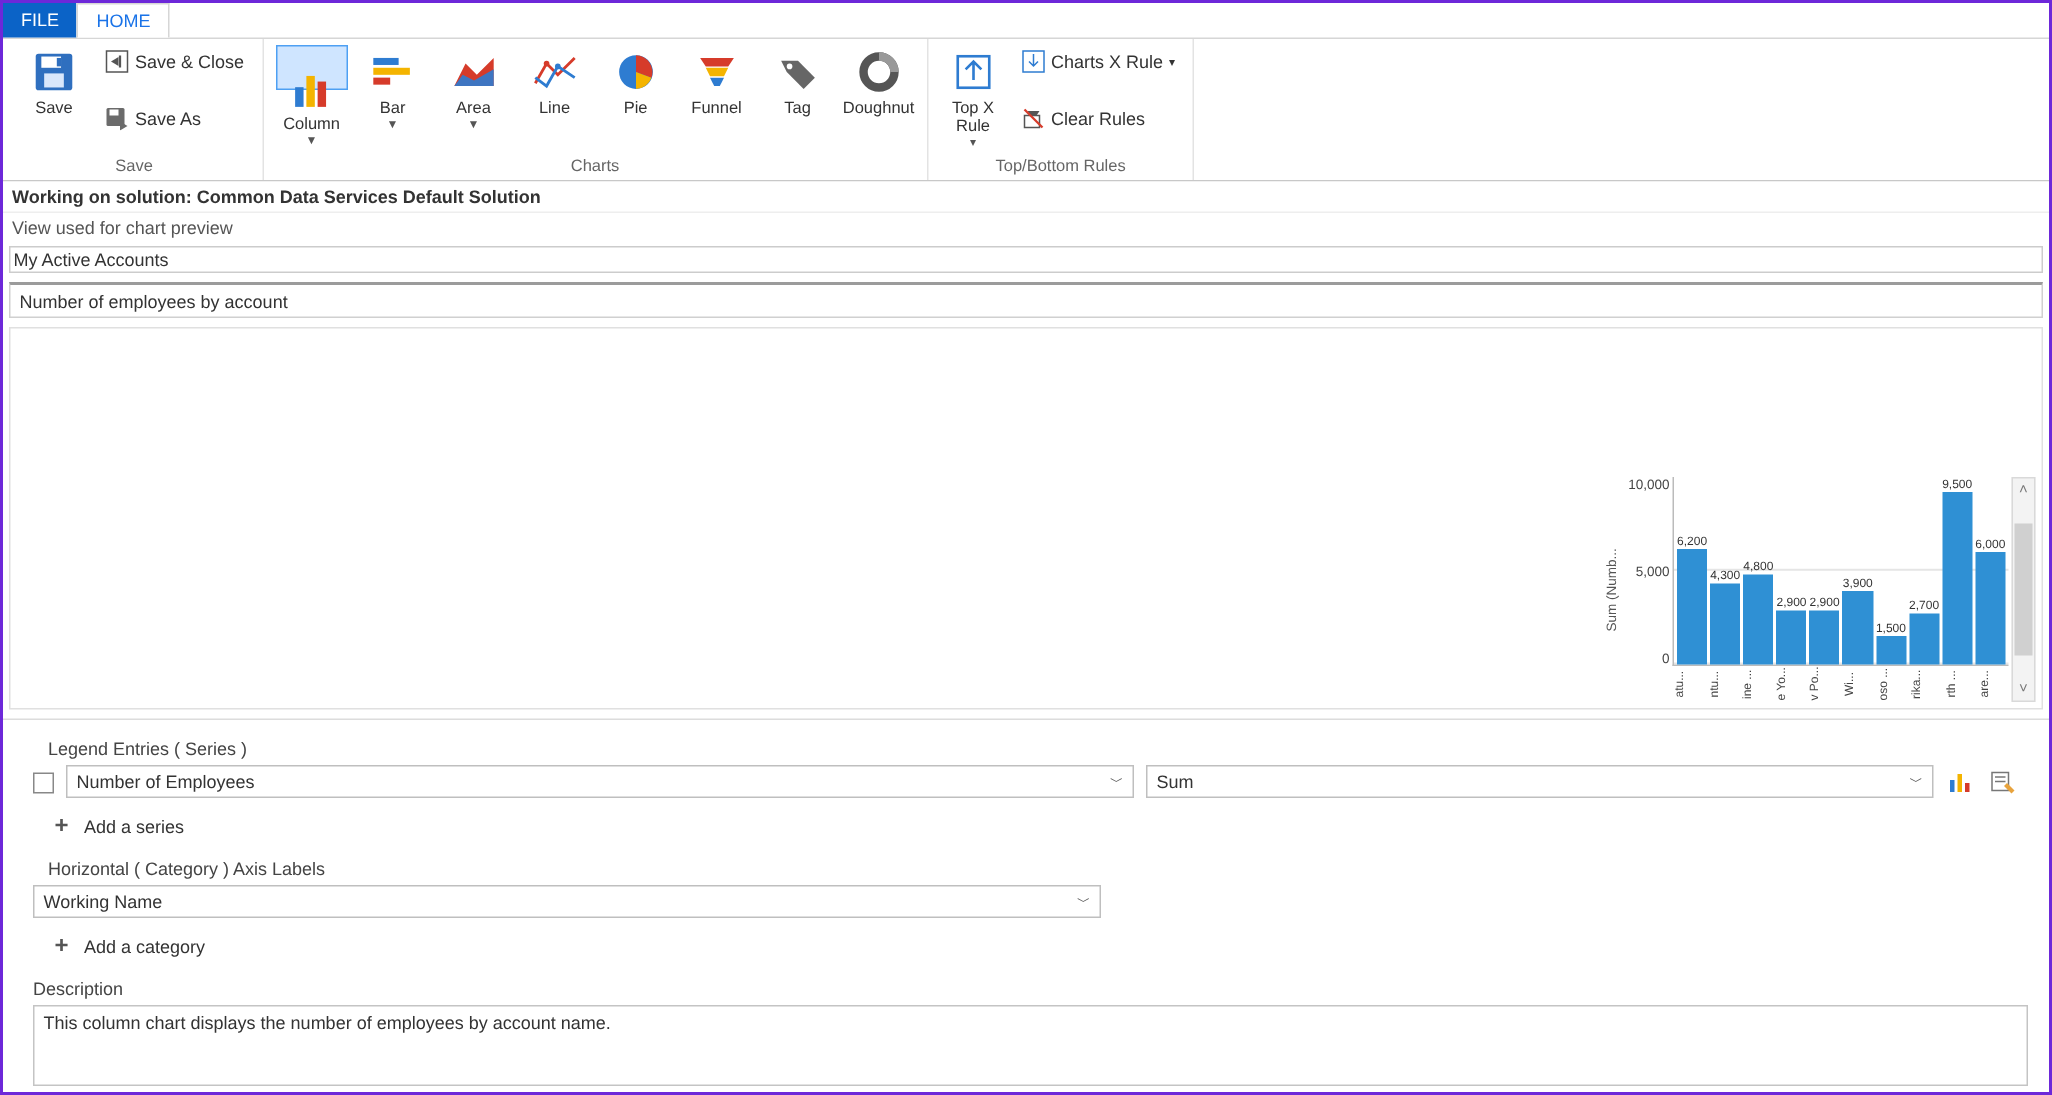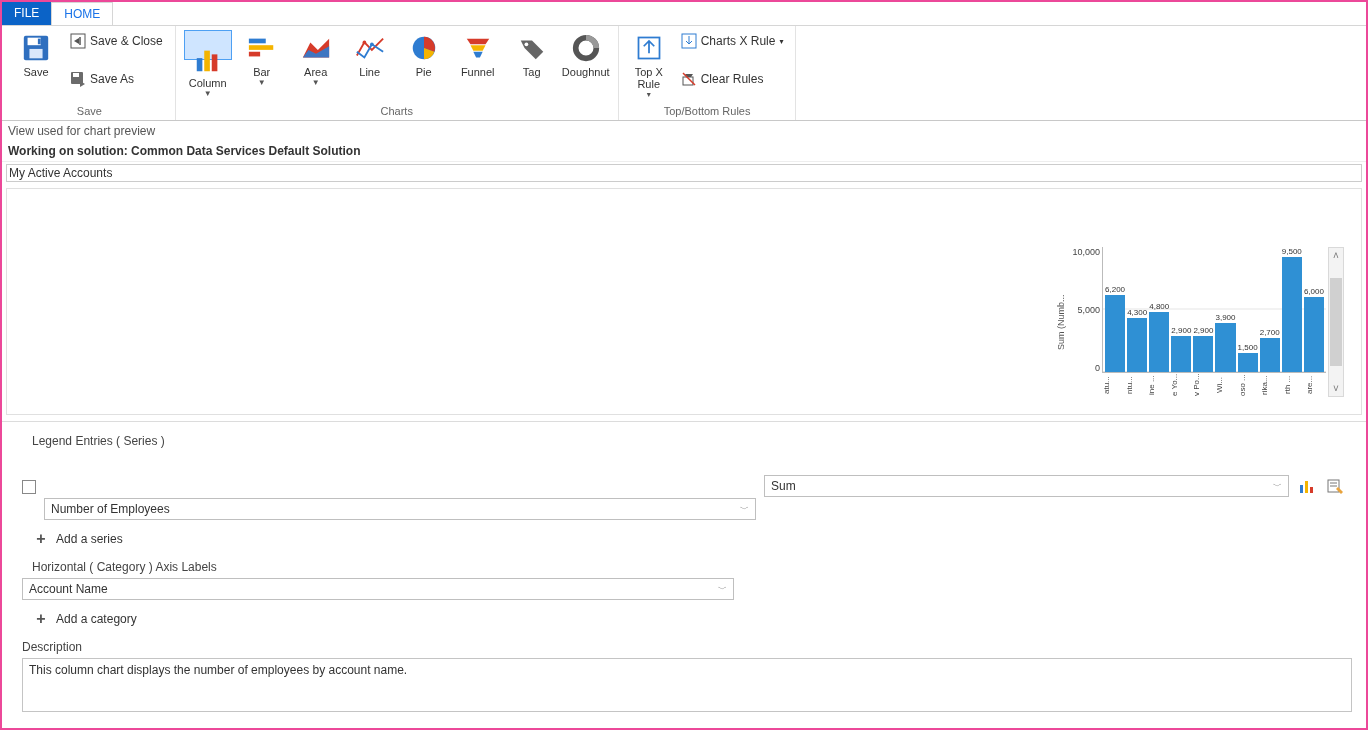--- a/index.html
+++ b/index.html
@@ -1,17 +1,17 @@
 <!DOCTYPE html>
 <html><head>
 <meta charset="utf-8">
 <style>
   * { box-sizing: border-box; margin: 0; padding: 0; }
   html, body { width: 1368px; height: 730px; font-family: "Segoe UI", Tahoma, sans-serif; font-size: 12px; color: #333; background: #fff; overflow: hidden; }
-  .app { width: 100%; height: 100%; border: 2px solid #ec4899; display: flex; flex-direction: column; }
+  .app { width: 100%; height: 100%; border: 2px solid #6d28d9; display: flex; flex-direction: column; }
 
   
   .tabstrip { height: 24px; display: flex; border-bottom: 1px solid #d6d6d6; background: #fff; }
   .tab { height: 23px; padding: 4px 12px 0 12px; font-size: 12px; cursor: pointer; }
   .tab.file { background: #0b63c7; color: #fff; }
   .tab.home { border-top: 1px solid #d6d6d6; border-left: 1px solid #d6d6d6; border-right: 1px solid #d6d6d6; color: #1a73e8; background: #fff; margin-left: 0; }
 
   
   .ribbon { height: 95px; display: flex; border-bottom: 1px solid #c8c8c8; background: #fff; padding-left: 2px; }
   .group { display: flex; flex-direction: column; border-right: 1px solid #e3e3e3; padding: 4px 8px 1px 8px; }
@@ -26,47 +26,47 @@
   .mini-col { display: flex; flex-direction: column; gap: 16px; }
 
   
   .bar { padding: 3px 6px; font-size: 12px; background: #fff; }
   .bar.solution { font-weight: bold; border-bottom: 1px solid #eee; }
   .bar.viewlabel { color: #555; }
   .bar.view { border: 1px solid #ccc; margin: 2px 4px 6px 4px; height: 18px; display: flex; align-items: center; padding: 0 2px; }
   .bar.chartname { border-top: 2px solid #9b9b9b; border-left: 1px solid #d0d0d0; border-right: 1px solid #d0d0d0; border-bottom: 1px solid #d0d0d0; margin: 0 4px 6px 4px; height: 24px; display: flex; align-items: center; padding: 0 6px; }
 
   
-  .preview { flex: 1; margin: 0 4px 6px 4px; border: 1px solid #e0e0e0; position: relative; display: flex; justify-content: flex-end; align-items: flex-end; padding: 17px; min-height: 180px; }
+  .preview { flex: 1; margin: 0 4px 6px 4px; border: 1px solid #e0e0e0; position: relative; display: flex; justify-content: flex-end; align-items: flex-end; padding: 4px; min-height: 180px; }
   .chart-wrap { display: flex; width: 270px; height: 150px; }
   .chart-ylabel { writing-mode: vertical-rl; transform: rotate(180deg); font-size: 9px; color: #555; text-align: center; }
   .chart-core { flex: 1; display: flex; flex-direction: column; }
   .chart-grid { flex: 1; display: flex; }
   .chart-yaxis { width: 36px; display: flex; flex-direction: column; justify-content: space-between; align-items: flex-end; padding-right: 2px; font-size: 9px; color: #444; }
   .chart-plot { flex: 1; position: relative; border-left: 1px solid #bbb; border-bottom: 1px solid #bbb;
                background-image: linear-gradient(to top, #e5e5e5 1px, transparent 1px);
                background-size: 100% 50%; background-position: 0 0; }
   .bars { position: absolute; left: 0; right: 0; bottom: 0; height: 100%; display: flex; align-items: flex-end; gap: 2px; padding: 0 2px; }
   .bar-col { flex: 1; display: flex; flex-direction: column; align-items: center; justify-content: flex-end; height: 100%; position: relative; }
   .bar-val { font-size: 8px; color: #333; white-space: nowrap; margin-bottom: 1px; text-align: right; }
   .bar-rect { width: 100%; background: #2f90d4; }
   .chart-xaxis { display: flex; padding-left: 36px; gap: 2px; }
   .chart-xtick { flex: 1; font-size: 8px; color: #444; text-align: center; overflow: hidden; white-space: nowrap; writing-mode: vertical-rl; transform: rotate(180deg); height: 24px; }
   .vscroll { width: 16px; background: #f3f3f3; border: 1px solid #d9d9d9; display: flex; flex-direction: column; justify-content: space-between; align-items: center; height: 150px; margin-left: 2px; align-self: flex-end;}
   .vscroll .arr { font-size: 10px; color: #777; padding: 2px 0; }
   .vscroll .thumb { width: 12px; flex: 0 0 60%; background: #d0d0d0; }
 
   
-  .config { padding: 6px 4px 16px 20px; border-top: 1px solid #dcdcdc; }
+  .config { padding: 6px 4px 4px 20px; border-top: 1px solid #dcdcdc; }
   .cfg-label { font-size: 12px; color: #444; margin: 6px 0 4px 10px; }
   .cfg-row { display: flex; align-items: center; gap: 8px; }
   .chk { width: 14px; height: 14px; border: 1px solid #888; margin-top:2px;}
   .sel { border: 1px solid #bfbfbf; height: 22px; display: flex; align-items: center; justify-content: space-between; padding: 0 6px; cursor: pointer; background:#fff;}
   .sel .caretd { font-size: 9px; color: #555; }
-  .series-sel { width: 712px; margin-top: 46px; }
+  .series-sel { width: 712px; }
   .agg-sel { width: 525px; }
   .cat-sel  { width: 712px; }
   .icon-btn { width: 20px; height: 20px; display: flex; align-items: center; justify-content: center; cursor: pointer; }
   .add-link { display: flex; align-items: center; gap: 8px; margin: 10px 0 12px 12px; cursor: pointer; color: #333; }
   .add-link .plus { font-size: 16px; font-weight: bold; color: #555; width: 14px; text-align: center; }
   .desc-box { border: 1px solid #c4c4c4; width: 1330px; height: 54px; padding: 4px 6px; font-size: 12px; margin-left: 0px;}
 </style>
 </head>
 <body>
 
@@ -231,24 +231,27 @@
               </svg>
             <span>Clear Rules</span>
           </div>
         </div>
       </div>
       <div class="group-label">Top/Bottom Rules</div>
     </div>
 
   </div>
 
+  <div class="bar solution">Working on solution: Common Data Services Default Solution</div>
   <div class="bar viewlabel">View used for chart preview</div>
-  <div class="bar solution">Working on solution: Common Data Services Default Solution</div>
   <div class="bar view">
     <span>My Active Accounts</span>
+  </div>
+  <div class="bar chartname">
+    <span>Number of employees by account</span>
   </div>
 
   <div class="preview">
     <div class="chart-wrap">
       <div class="chart-ylabel">Sum (Numb...</div>
       <div class="chart-core">
         <div class="chart-grid">
           <div class="chart-yaxis">
             <span>10,000</span>
             <span>5,000</span>
@@ -351,21 +354,21 @@
     </div>
 
     <div class="add-link">
       <span class="plus">+</span>
       <span>Add a series</span>
     </div>
 
     <div class="cfg-label">Horizontal ( Category ) Axis Labels</div>
     <div class="cfg-row">
       <div class="sel cat-sel">
-        <span>Account Name</span>
+        <span>Working Name</span>
         <span class="caretd">﹀</span>
       </div>
     </div>
 
     <div class="add-link">
       <span class="plus">+</span>
       <span>Add a category</span>
     </div>
 
     <div class="cfg-label" style="margin-left:0;">Description</div>

